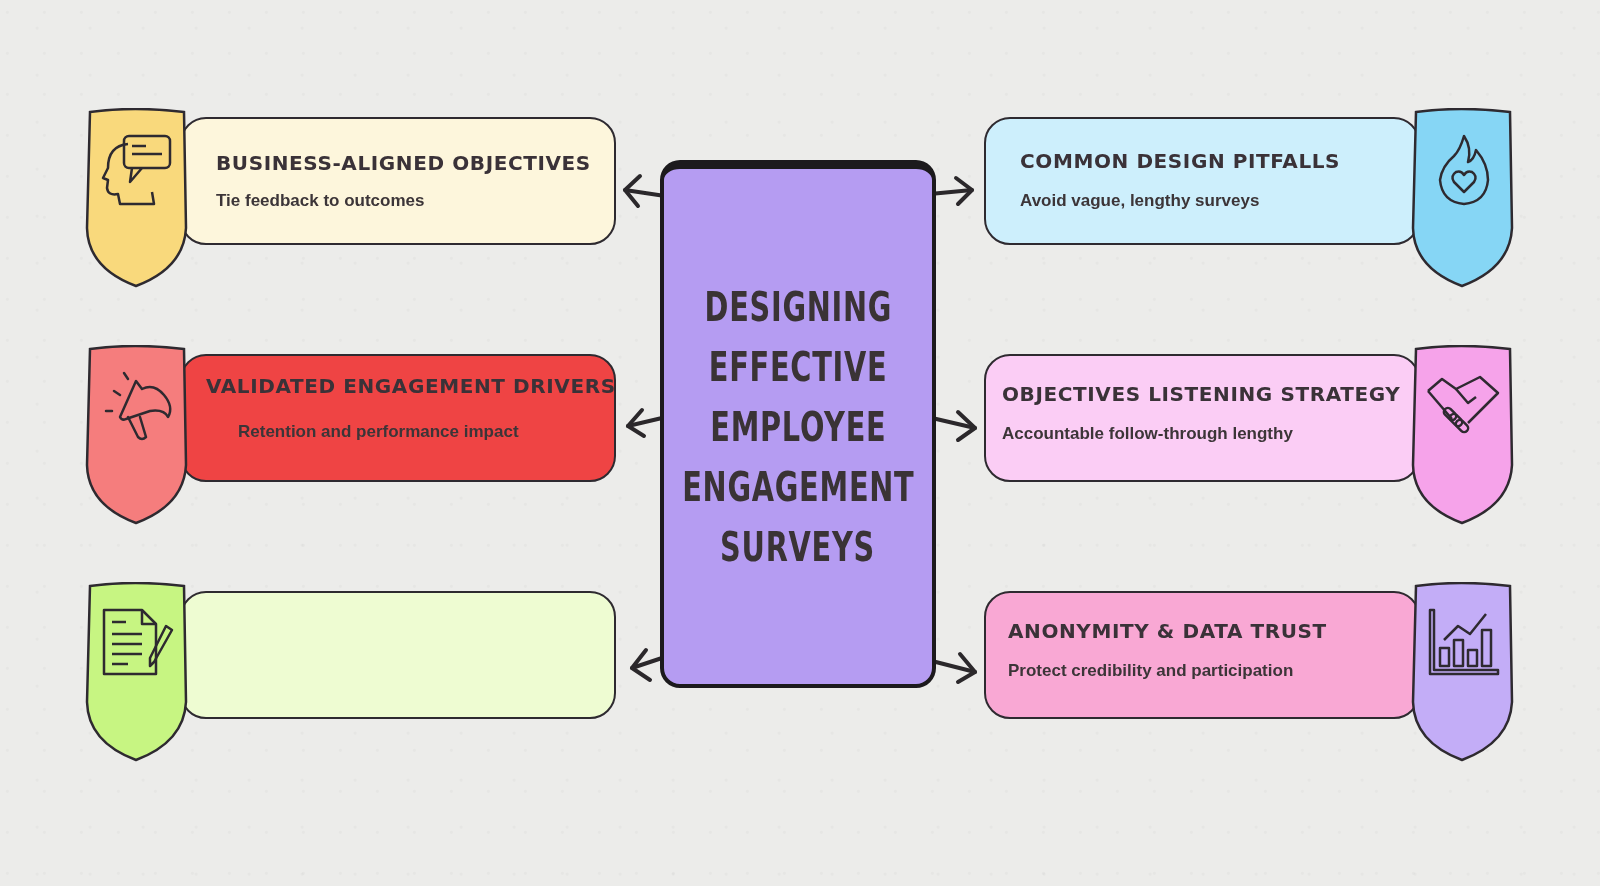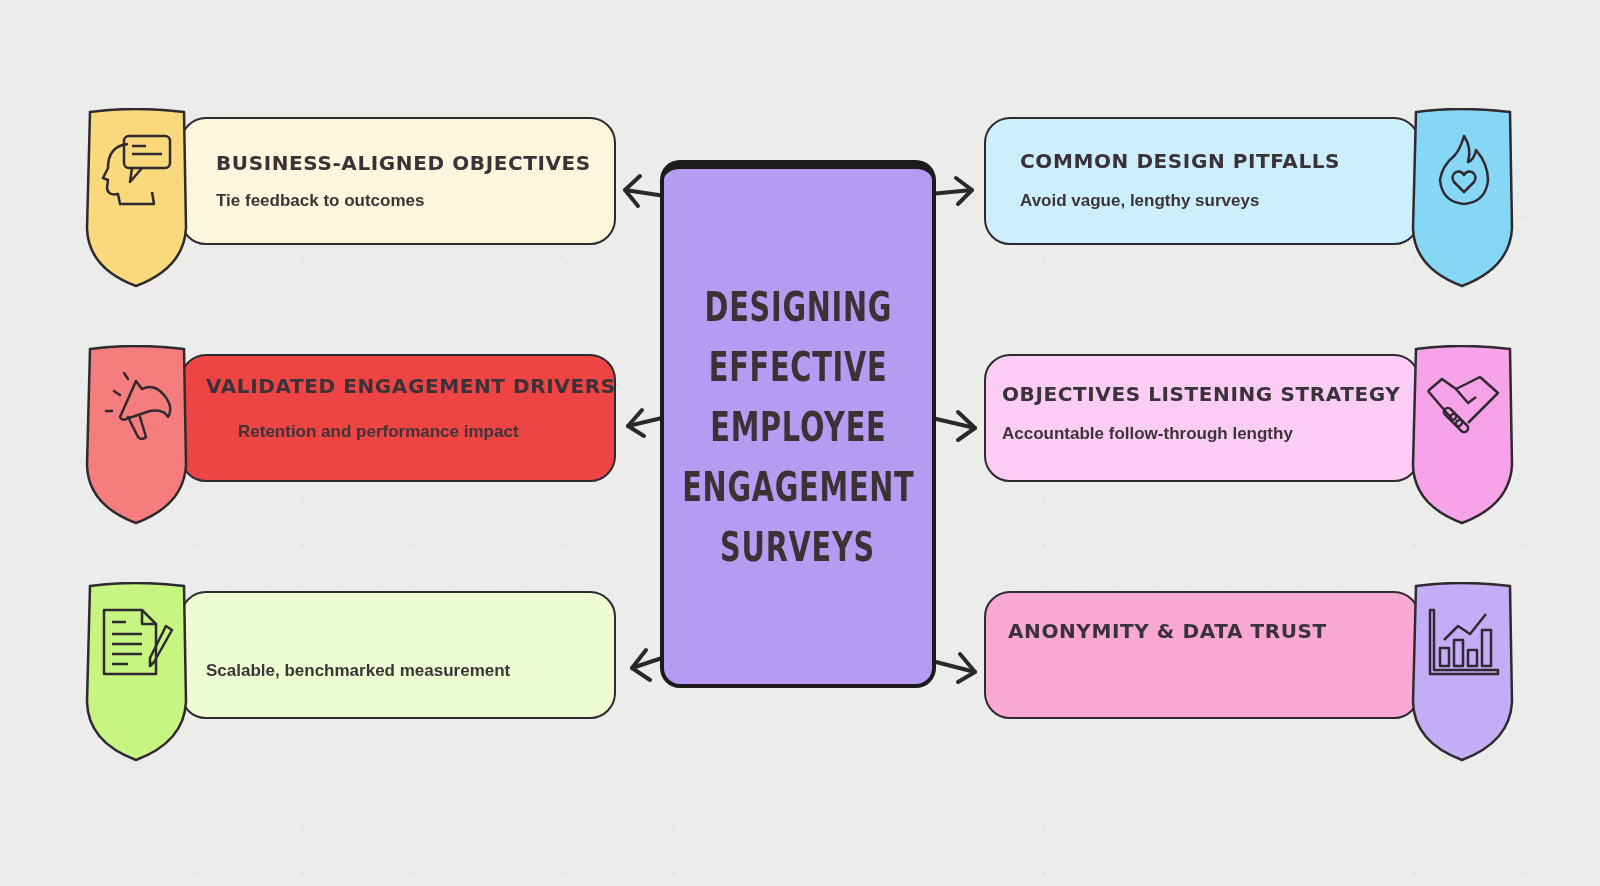--- a/index.html
+++ b/index.html
@@ -105,21 +105,20 @@
   <svg class="icon" viewBox="0 0 78 78" fill="none" stroke="#2e2a30" stroke-width="2.5" stroke-linejoin="round" stroke-linecap="round">
     <path d="M38 14 L22 50 Q24 54 28 52 L52 44 Q66 42 70 50 Q76 40 66 28 Q56 16 44 22 Z"></path>
     <path d="M30 50 L40 70 Q44 74 48 70 L42 50"></path>
     <line x1="26" y1="6" x2="30" y2="12"></line>
       <line x1="16" y1="24" x2="22" y2="28"></line>
       <line x1="8" y1="44" x2="14" y2="44"></line>
   </svg>
 </div>
 
 <div class="card" style="left:180px; top:591px; width:436px; background:#eefcd2;">
-  <div class="sub" style="left:24px; top:68px;">Scalable, benchmarked measurement</div>
 </div>
 <div class="shield" style="left:84px; top:582px;">
   <svg class="bg" width="106" height="182" viewBox="0 0 106 182">
     <path d="M6 4 Q50 -2 100 4 L102 120 Q100 160 52 178 Q4 160 3 120 Z" fill="#c7f582" stroke="#2e2a30" stroke-width="2.5"></path>
   </svg>
   <svg class="icon" viewBox="0 0 78 78" fill="none" stroke="#2e2a30" stroke-width="2.5" stroke-linejoin="round">
     <path d="M6 6 L44 6 L58 20 L58 70 L6 70 Z"></path>
     <path d="M44 6 L44 20 L58 20"></path>
     <line x1="14" y1="18" x2="28" y2="18"></line>
       <line x1="14" y1="30" x2="44" y2="30"></line>
@@ -157,20 +156,21 @@
     <path d="M32 22 L44 36 L52 30"></path>
     <path d="M4 24 L28 52"></path>
     <rect x="22" y="40" width="8" height="14" rx="4" transform="rotate(-45 26 47)"></rect>
     <rect x="28" y="46" width="8" height="14" rx="4" transform="rotate(-45 32 53)"></rect>
     <rect x="34" y="52" width="8" height="14" rx="4" transform="rotate(-45 38 59)"></rect>
   </svg>
 </div>
 
 <div class="card" style="left:984px; top:591px; width:436px; background:#f9a8d4;">
   <div class="title" style="left:22px; top:26px;">ANONYMITY &amp; DATA TRUST</div>
+  <div class="sub" style="left:22px; top:68px;">Protect credibility and participation</div>
 </div>
 <div class="shield" style="left:1410px; top:582px;">
   <svg class="bg" width="106" height="182" viewBox="0 0 106 182">
     <path d="M6 4 Q50 -2 100 4 L102 120 Q100 160 52 178 Q4 160 3 120 Z" fill="#c3adf7" stroke="#2e2a30" stroke-width="2.5"></path>
   </svg>
   <svg class="icon" viewBox="0 0 78 78" fill="none" stroke="#2e2a30" stroke-width="2.5" stroke-linejoin="round">
     <path d="M6 6 L6 70 L74 70 L74 66 L10 66 L10 6 Z"></path>
     <rect x="16" y="44" width="9" height="18"></rect>
       <rect x="30" y="36" width="9" height="26"></rect>
       <rect x="44" y="46" width="9" height="16"></rect>

